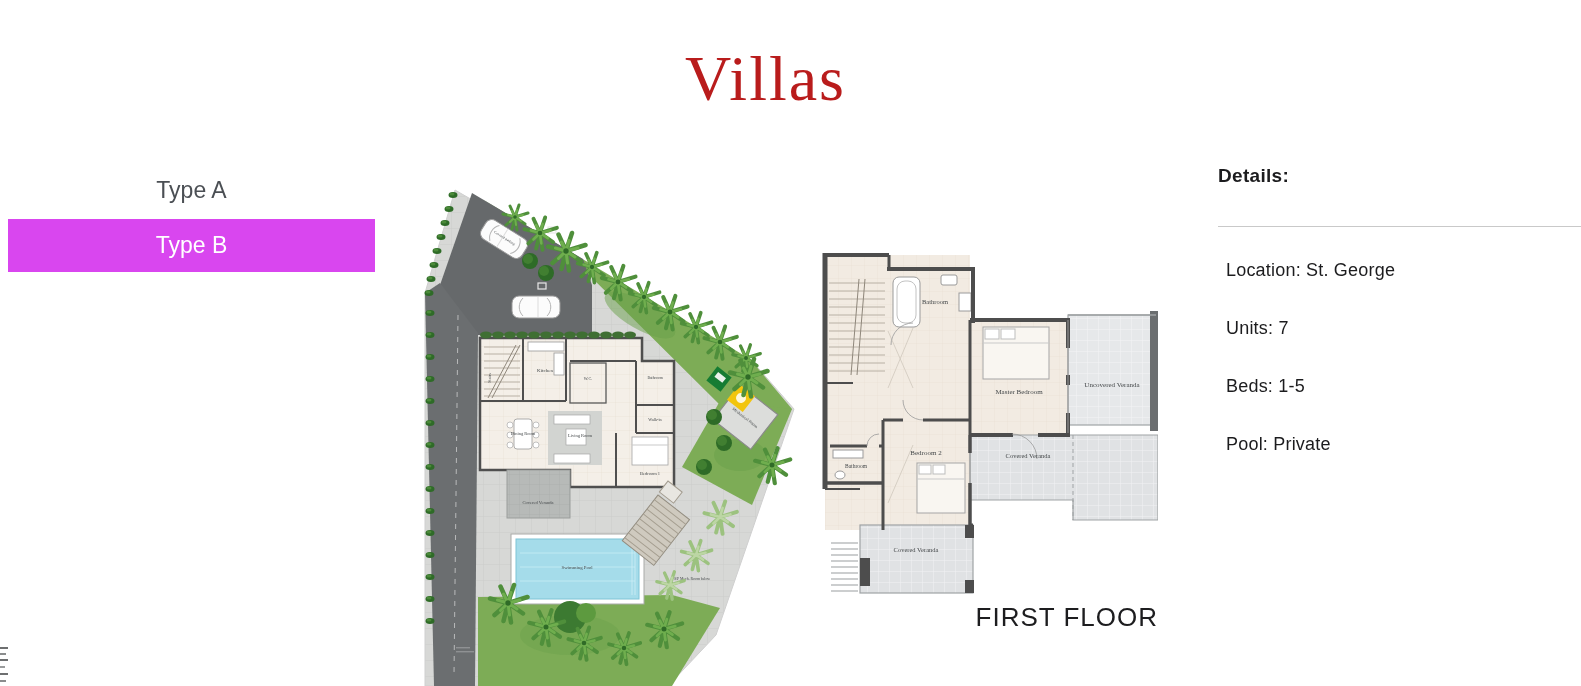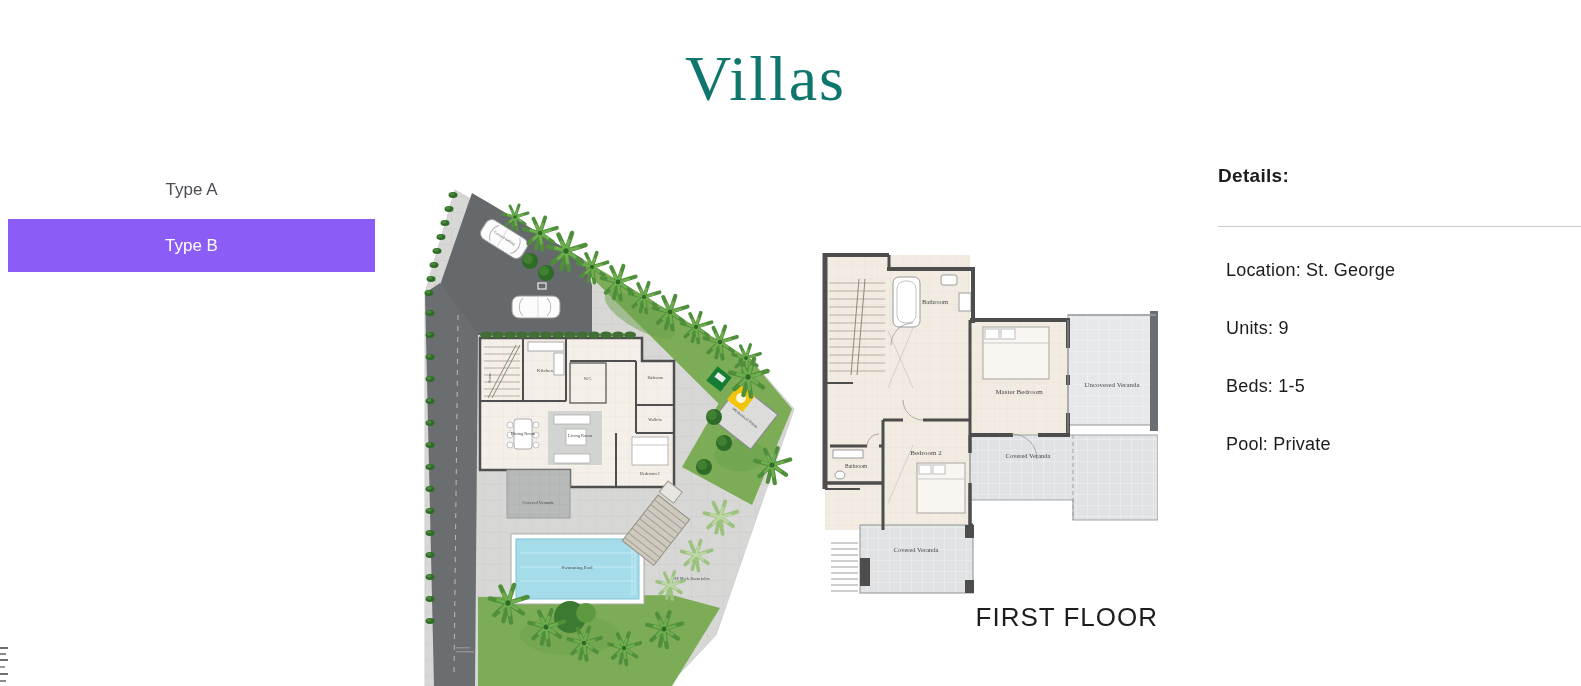--- a/index.html
+++ b/index.html
@@ -1,25 +1,25 @@
 <!DOCTYPE html>
 <html><head>
 <meta charset="utf-8">
 <style>
   html,body{margin:0;padding:0;background:#fff;}
   #app{position:relative;width:1581px;height:686px;background:#ffffff;overflow:hidden;
        font-family:"Liberation Sans",sans-serif;}
   .page-title{position:absolute;left:0;top:42px;width:1531px;text-align:center;
-      font-family:"Liberation Serif",serif;font-size:64px;font-weight:400;color:#0f766e;letter-spacing:2px;}
+      font-family:"Liberation Serif",serif;font-size:64px;font-weight:400;color:#b91c1c;letter-spacing:2px;}
   
   .type-list{position:absolute;left:0;top:165px;width:420px;}
   .type-item{width:367px;margin-left:8px;height:50px;display:flex;align-items:center;justify-content:center;
-      font-size:17px;font-weight:500;color:#4b4f54;cursor:pointer;}
+      font-size:23px;font-weight:500;color:#4b4f54;cursor:pointer;}
   .type-item.plain{margin-bottom:4px;}
-  .type-item.selected{background:#8b5cf6;color:#ffffff;height:53px;}
+  .type-item.selected{background:#d946ef;color:#ffffff;height:53px;}
   
   .site-plan{position:absolute;left:420px;top:165px;width:380px;height:521px;}
   .first-floor{position:absolute;left:813px;top:253px;width:345px;height:350px;}
   .ff-caption{position:absolute;left:813px;top:602px;width:345px;text-align:right;
       font-size:26px;font-weight:400;letter-spacing:1px;color:#1d1d1f;}
   
   .details{position:absolute;left:1218px;top:165px;width:363px;color:#1c1c1e;}
   .details h3{margin:0 16px 0 0;font-size:19px;font-weight:700;letter-spacing:.3px;}
   .details .divider{border:none;border-top:1px solid #c9c9c9;margin:39px 0 0 0;width:363px;}
   .details p{margin:8px;padding:0;font-size:18px;font-weight:500;letter-spacing:.2px;}
@@ -367,21 +367,21 @@
     <text x="215" y="205" font-size="6.5" text-anchor="middle">Covered Veranda</text>
     <text x="103" y="299" font-size="6.5" text-anchor="middle">Covered Veranda</text>
   </svg>
 
   <div class="ff-caption">FIRST FLOOR</div>
 
   <div class="details">
     <h3>Details:</h3>
     <hr class="divider">
     <p class="d0">Location: St. George</p>
-    <p class="dn">Units: 9</p>
+    <p class="dn">Units: 7</p>
     <p class="dn">Beds: 1-5</p>
     <p class="dn">Pool: Private</p>
   </div>
 
   <svg class="edge-artifact" width="12" height="41" xmlns="http://www.w3.org/2000/svg">
     <rect x="0" y="2" width="8" height="2" fill="#6d6f70"></rect>
     <rect x="0" y="8" width="6" height="2" fill="#8a8c8d"></rect>
     <rect x="0" y="14" width="8" height="2" fill="#6d6f70"></rect>
     <rect x="0" y="21" width="5" height="2" fill="#9a9c9d"></rect>
     <rect x="0" y="28" width="8" height="2" fill="#6d6f70"></rect>

